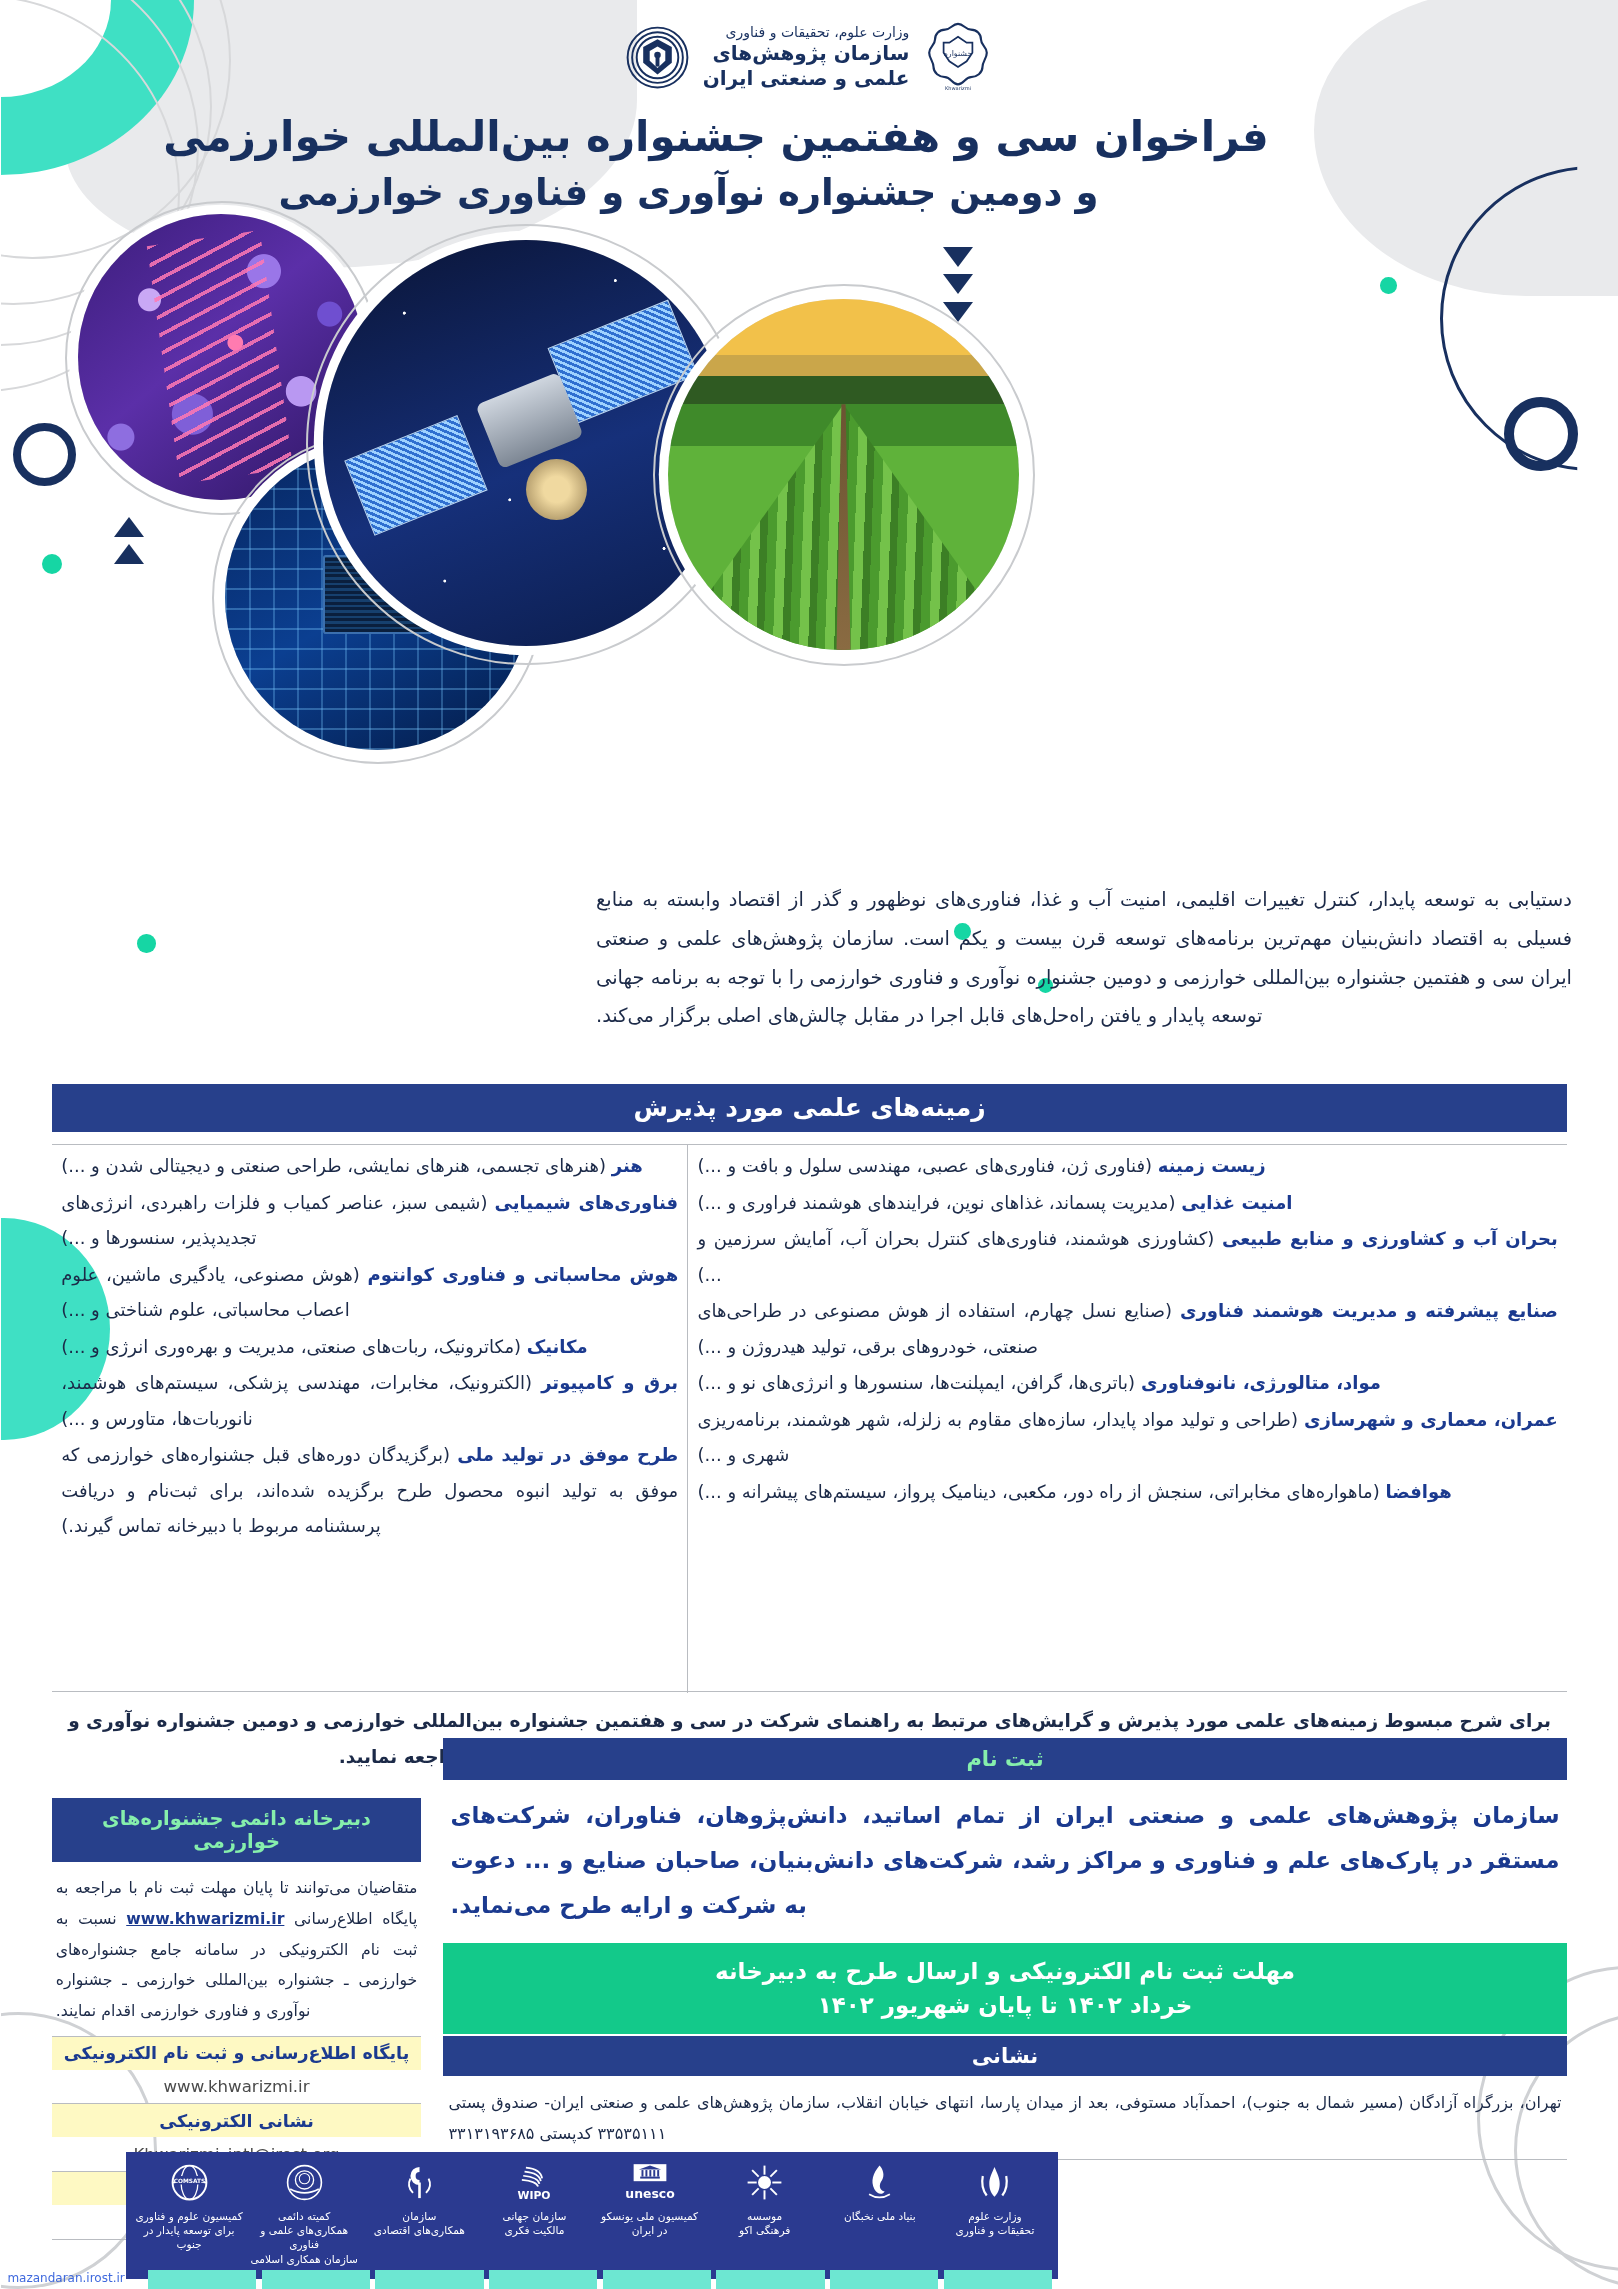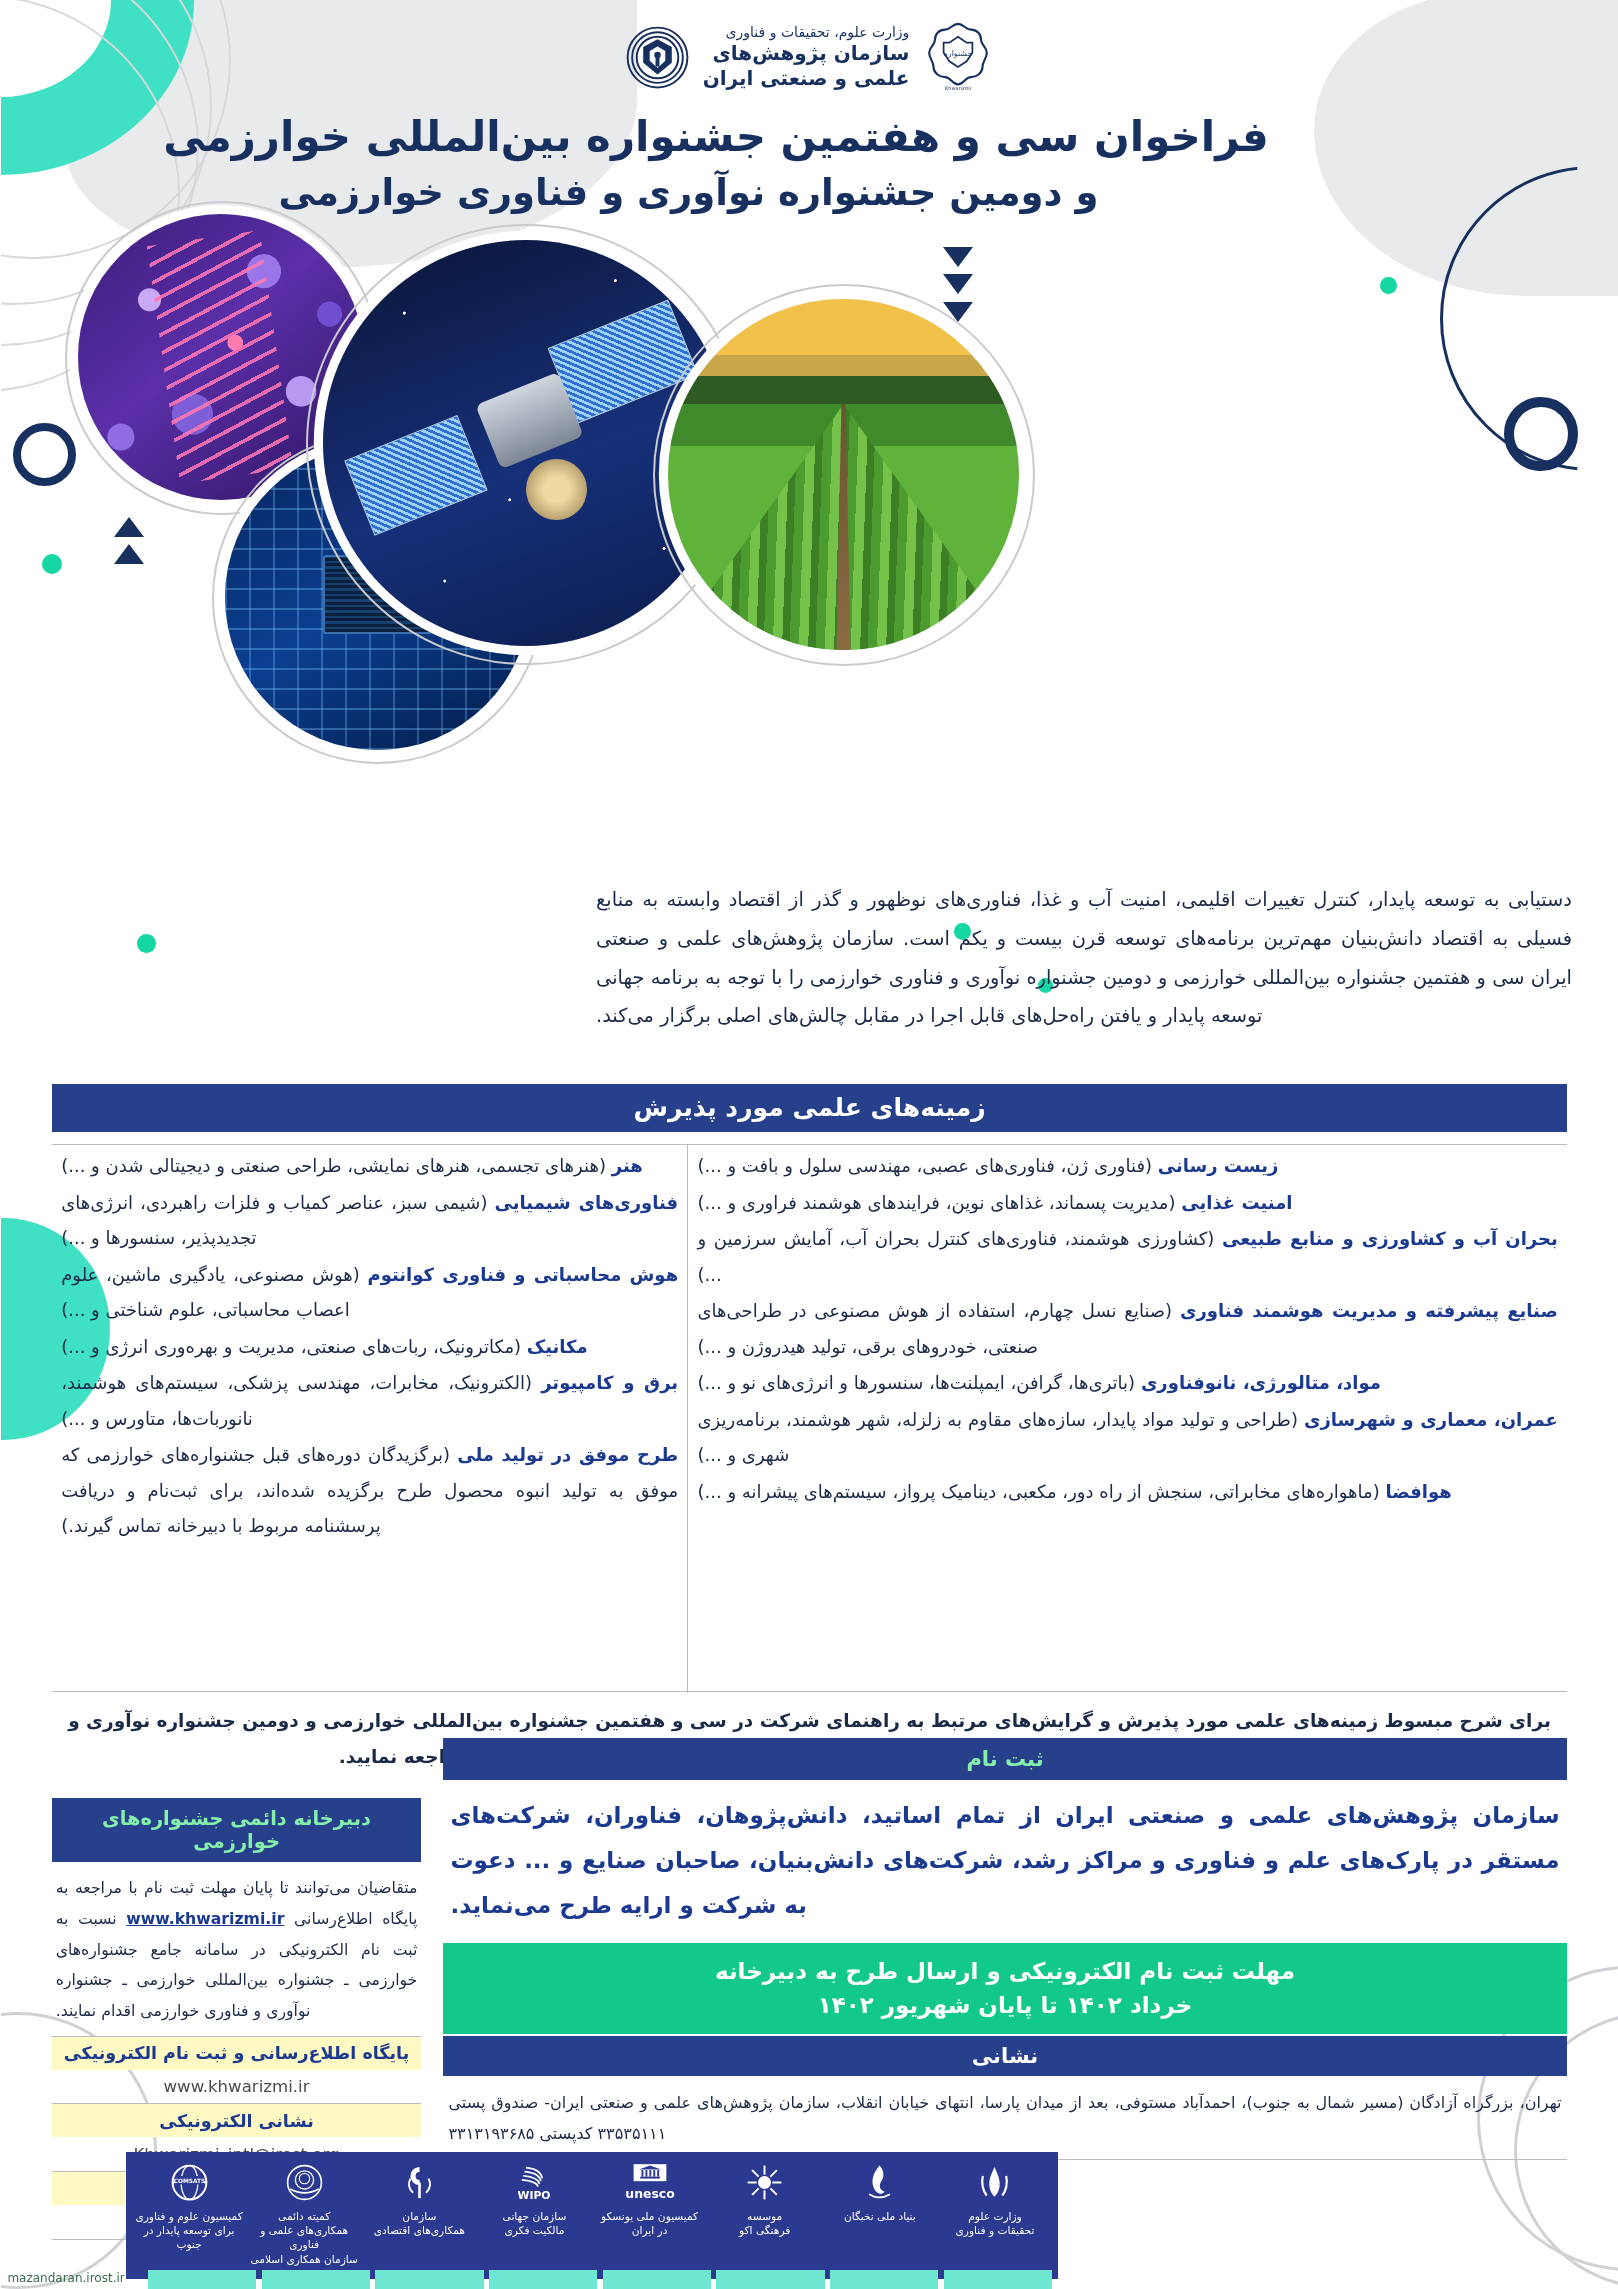--- a/index.html
+++ b/index.html
@@ -336,21 +336,21 @@
 
   .footer-teal-strip {
     position: absolute; top: 2270px; left: 148px; width: 904px; height: 20px;
     display: flex; gap: 5.5px; z-index: 6;
   }
   .footer-teal-cell { flex: 1; background: #6de7d2; }
 
   
   .watermark {
     position: absolute; bottom: 5.5px; left: 7.4px; z-index: 9;
-    color: #14532d; font-size: 12px; direction: ltr; opacity: .85;
+    color: #1d4ed8; font-size: 12px; direction: ltr; opacity: .85;
   }
 </style>
 </head>
 <body>
 
 <div id="poster">
 
   <div class="deco deco-gray-blob"></div>
   <div class="deco deco-gray-right"></div>
   <div class="deco deco-teal-tl"></div>
@@ -450,21 +450,21 @@
     </div>
   </div>
 
   <p class="intro">دستیابی به توسعه پایدار، کنترل تغییرات اقلیمی، امنیت آب و غذا، فناوری‌های نوظهور و گذر از اقتصاد وابسته به منابع فسیلی به اقتصاد دانش‌بنیان مهم‌ترین برنامه‌های توسعه قرن بیست و یکم است. سازمان پژوهش‌های علمی و صنعتی ایران سی و هفتمین جشنواره بین‌المللی خوارزمی و دومین جشنواره نوآوری و فناوری خوارزمی را با توجه به برنامه جهانی توسعه پایدار و یافتن راه‌حل‌های قابل اجرا در مقابل چالش‌های اصلی برگزار می‌کند.</p>
 
   <div class="band band-main">زمینه‌های علمی مورد پذیرش</div>
   <div class="fields-rule-top"></div>
 
   <div class="fields">
     <div class="col col-right">
-      <div class="field-line"><span class="field-name">زیست رسانی</span> <span>(فناوری ژن، فناوری‌های عصبی، مهندسی سلول و بافت و ...)</span></div>
+      <div class="field-line"><span class="field-name">زیست زمینه</span> <span>(فناوری ژن، فناوری‌های عصبی، مهندسی سلول و بافت و ...)</span></div>
       <div class="field-line"><span class="field-name">امنیت غذایی</span> <span>(مدیریت پسماند، غذاهای نوین، فرایندهای هوشمند فراوری و ...)</span></div>
       <div class="field-line"><span class="field-name">بحران آب و کشاورزی و منابع طبیعی</span> <span>(کشاورزی هوشمند، فناوری‌های کنترل بحران آب، آمایش سرزمین و ...)</span></div>
       <div class="field-line"><span class="field-name">صنایع پیشرفته و مدیریت هوشمند فناوری</span> <span>(صنایع نسل چهارم، استفاده از هوش مصنوعی در طراحی‌های صنعتی، خودروهای برقی، تولید هیدروژن و ...)</span></div>
       <div class="field-line"><span class="field-name">مواد، متالورژی، نانوفناوری</span> <span>(باتری‌ها، گرافن، ایمپلنت‌ها، سنسورها و انرژی‌های نو و ...)</span></div>
       <div class="field-line"><span class="field-name">عمران، معماری و شهرسازی</span> <span>(طراحی و تولید مواد پایدار، سازه‌های مقاوم به زلزله، شهر هوشمند، برنامه‌ریزی شهری و ...)</span></div>
       <div class="field-line"><span class="field-name">هوافضا</span> <span>(ماهواره‌های مخابراتی، سنجش از راه دور، مکعبی، دینامیک پرواز، سیستم‌های پیشرانه و ...)</span></div>
     </div>
 
     <div class="col col-left">
       <div class="field-line"><span class="field-name">هنر</span> <span>(هنرهای تجسمی، هنرهای نمایشی، طراحی صنعتی و دیجیتالی شدن و ...)</span></div>

